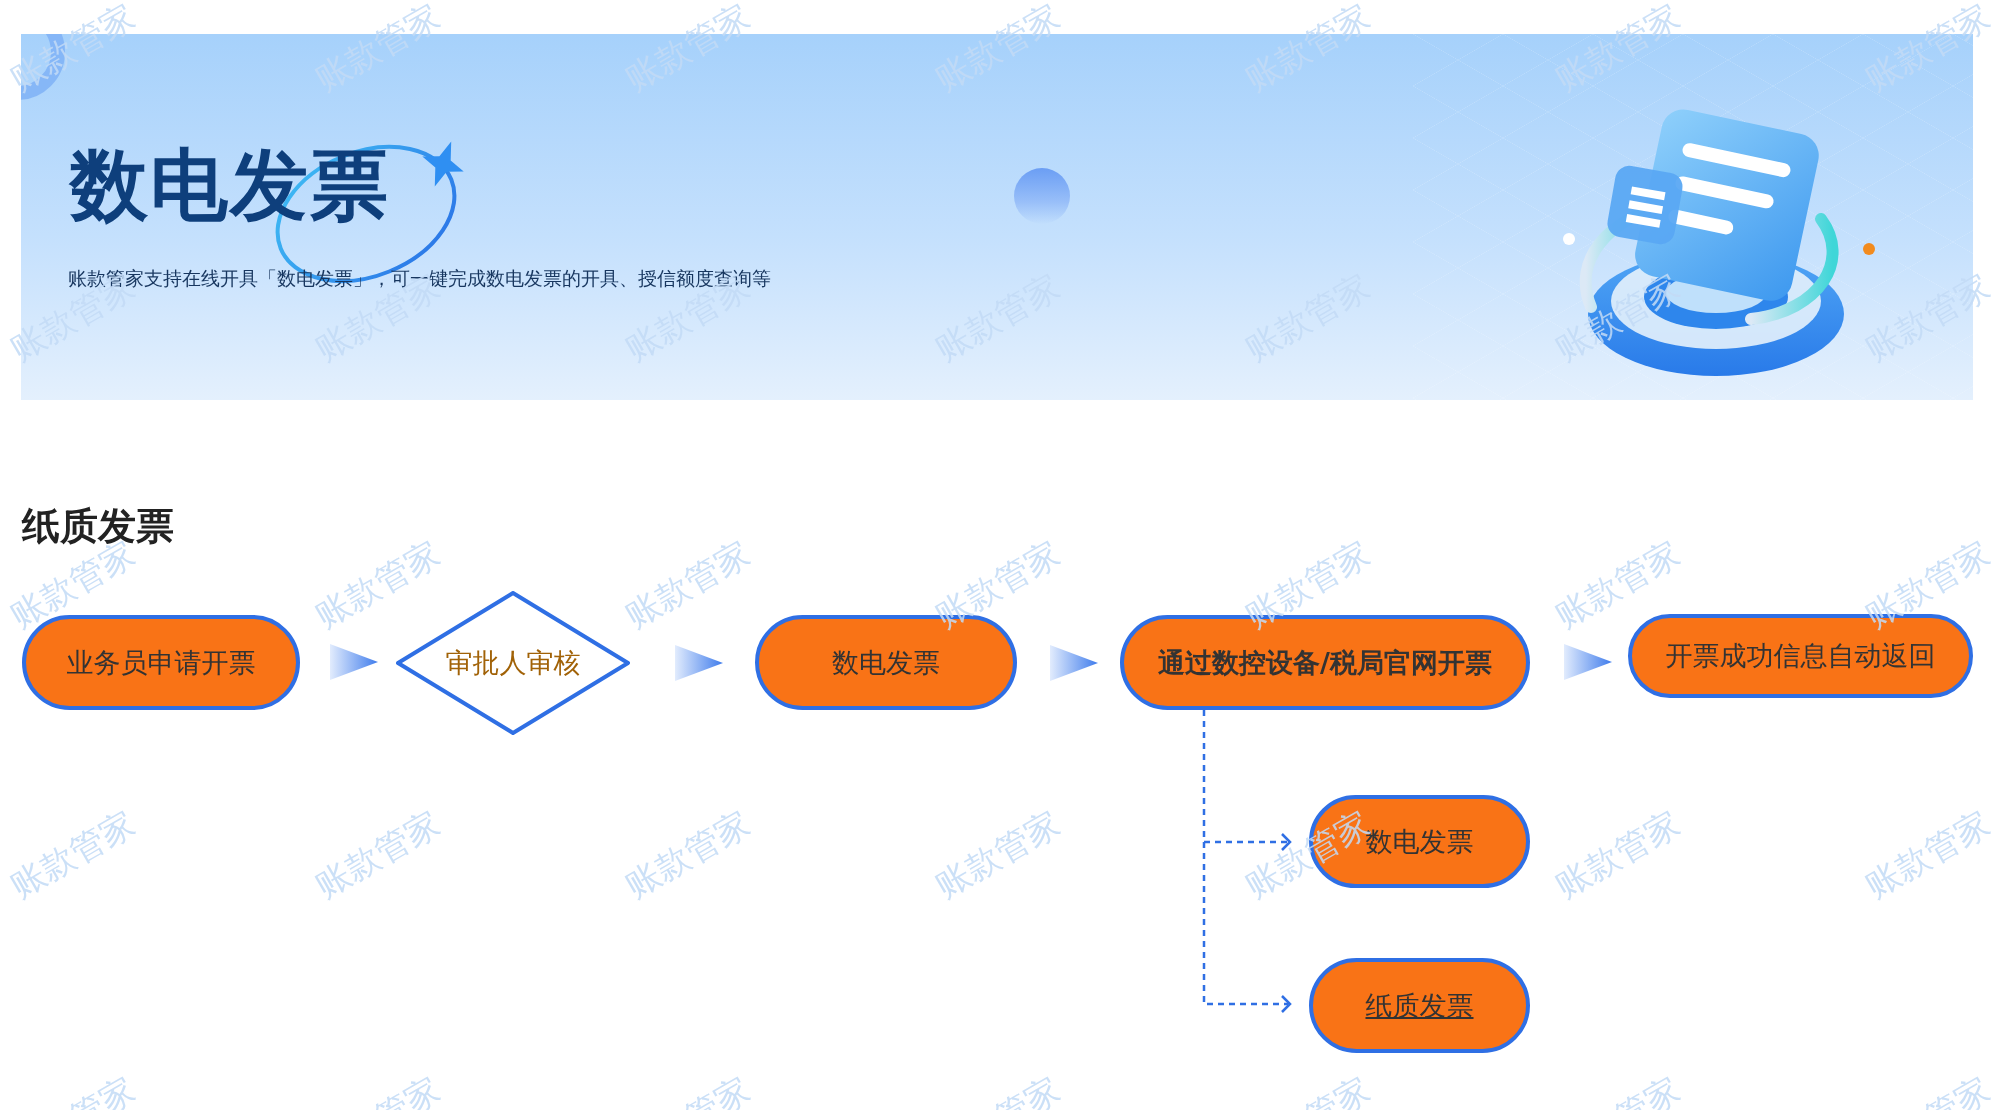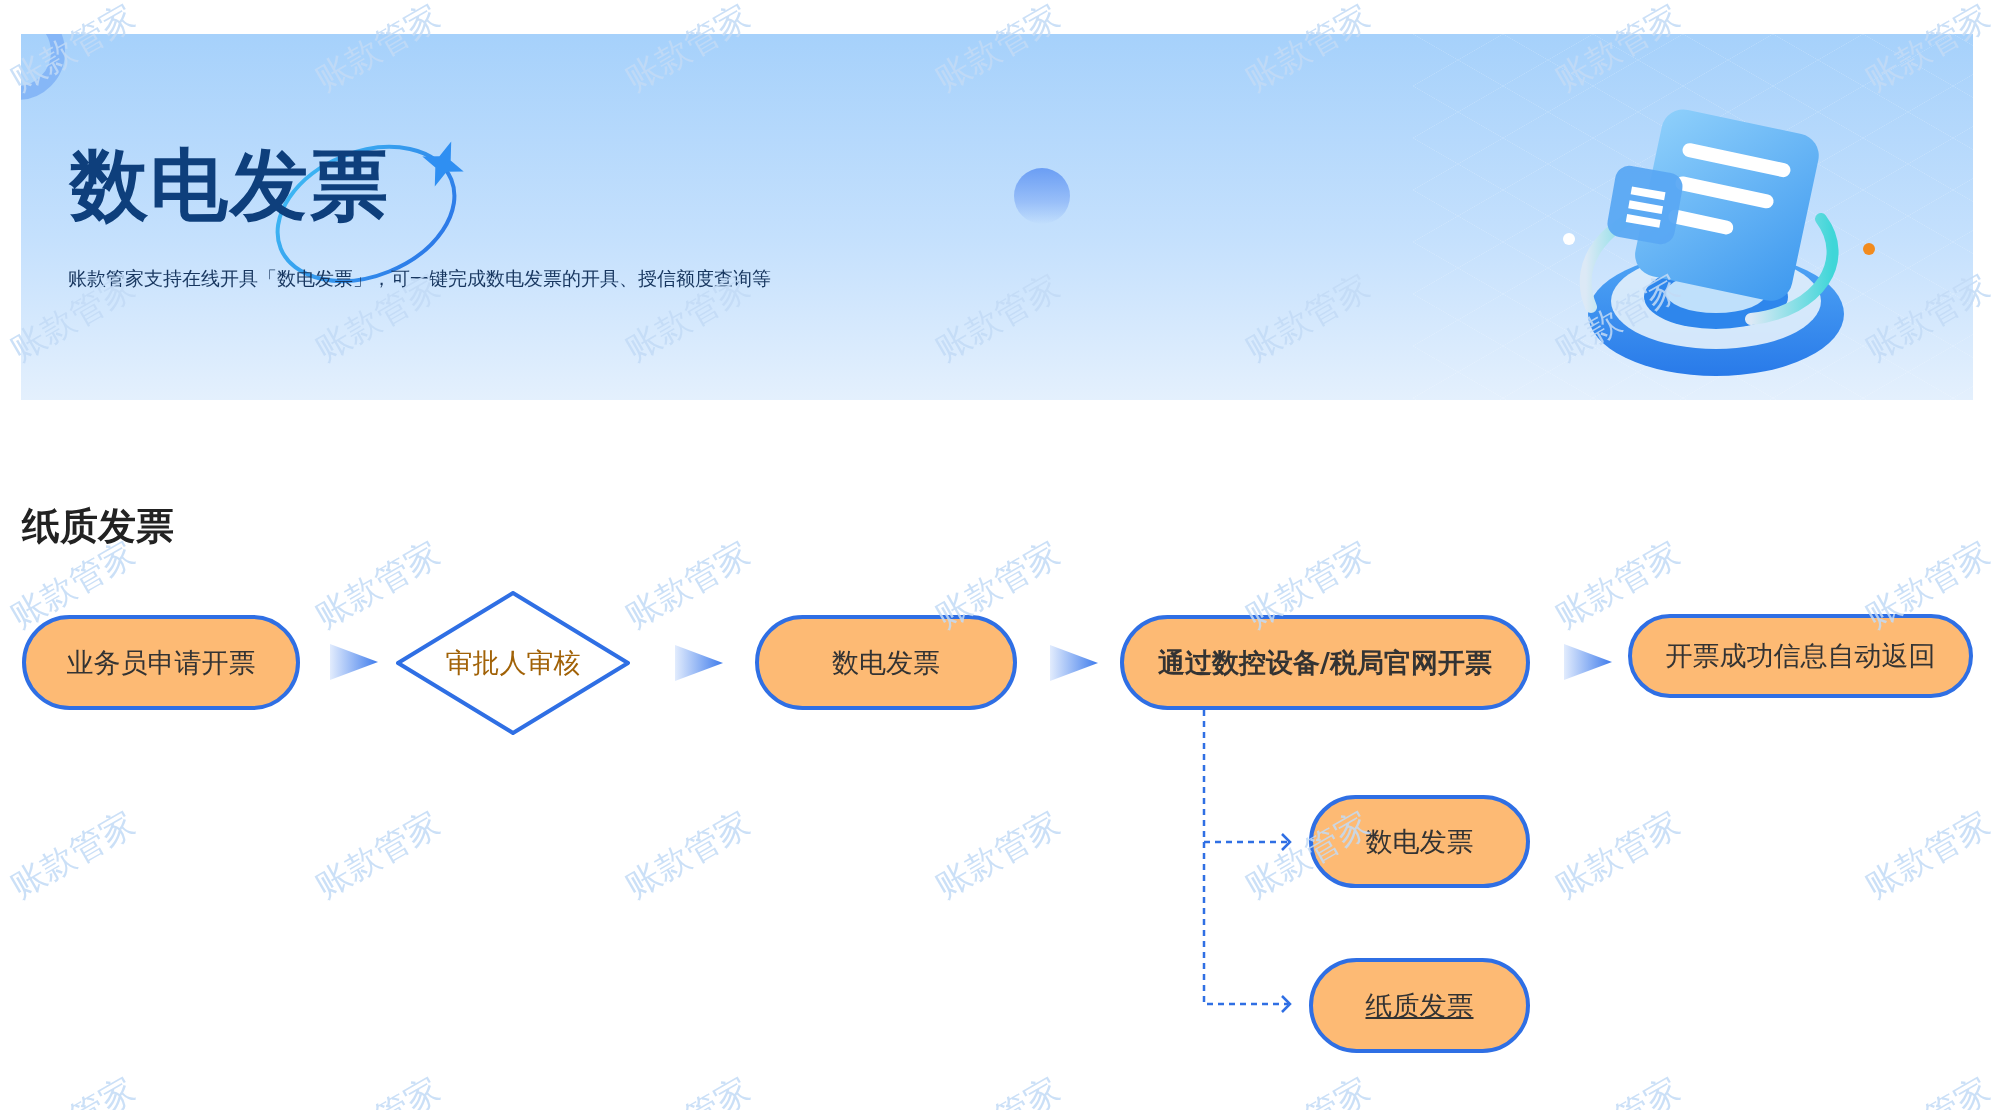--- a/index.html
+++ b/index.html
@@ -38,21 +38,21 @@
     position: absolute; left: 47px; top: 233px; font-size: 19px; color: #17365f; line-height: 1.2; white-space: nowrap;
   }
   .illustration { position: absolute; left: 1530px; top: 45px; width: 340px; height: 320px; }
 
   .section-heading {
     position: absolute; left: 22px; top: 506px; font-size: 38px; font-weight: bold; color: #222; line-height: 1.1;
   }
 
   .node {
     position: absolute; display: flex; align-items: center; justify-content: center;
-    border: 4px solid #2f6fe4; border-radius: 60px; background: #fdba74;
+    border: 4px solid #2f6fe4; border-radius: 60px; background: #f97316;
     font-size: 27px; color: #333; white-space: nowrap;
   }
   .diamond { position: absolute; }
   .diamond-label {
     position: absolute; left: 398px; top: 593px; width: 230px; height: 140px;
     display: flex; align-items: center; justify-content: center; font-size: 27px; color: #a16207; text-align: center;
   }
   .flow-arrow { position: absolute; width: 48px; height: 36px; }
 
   .watermark {

